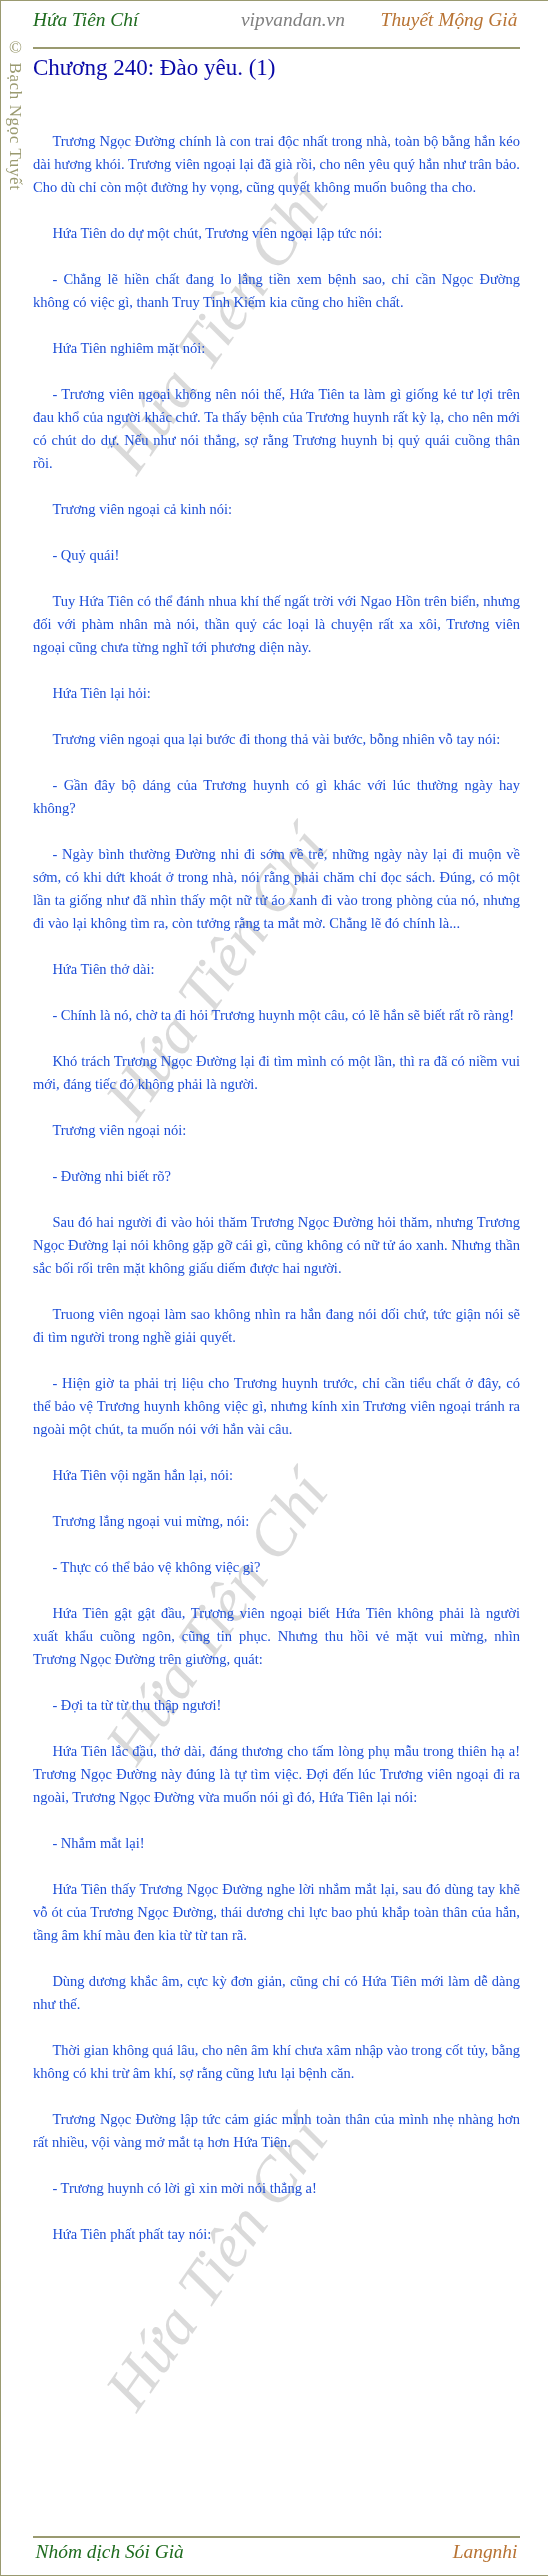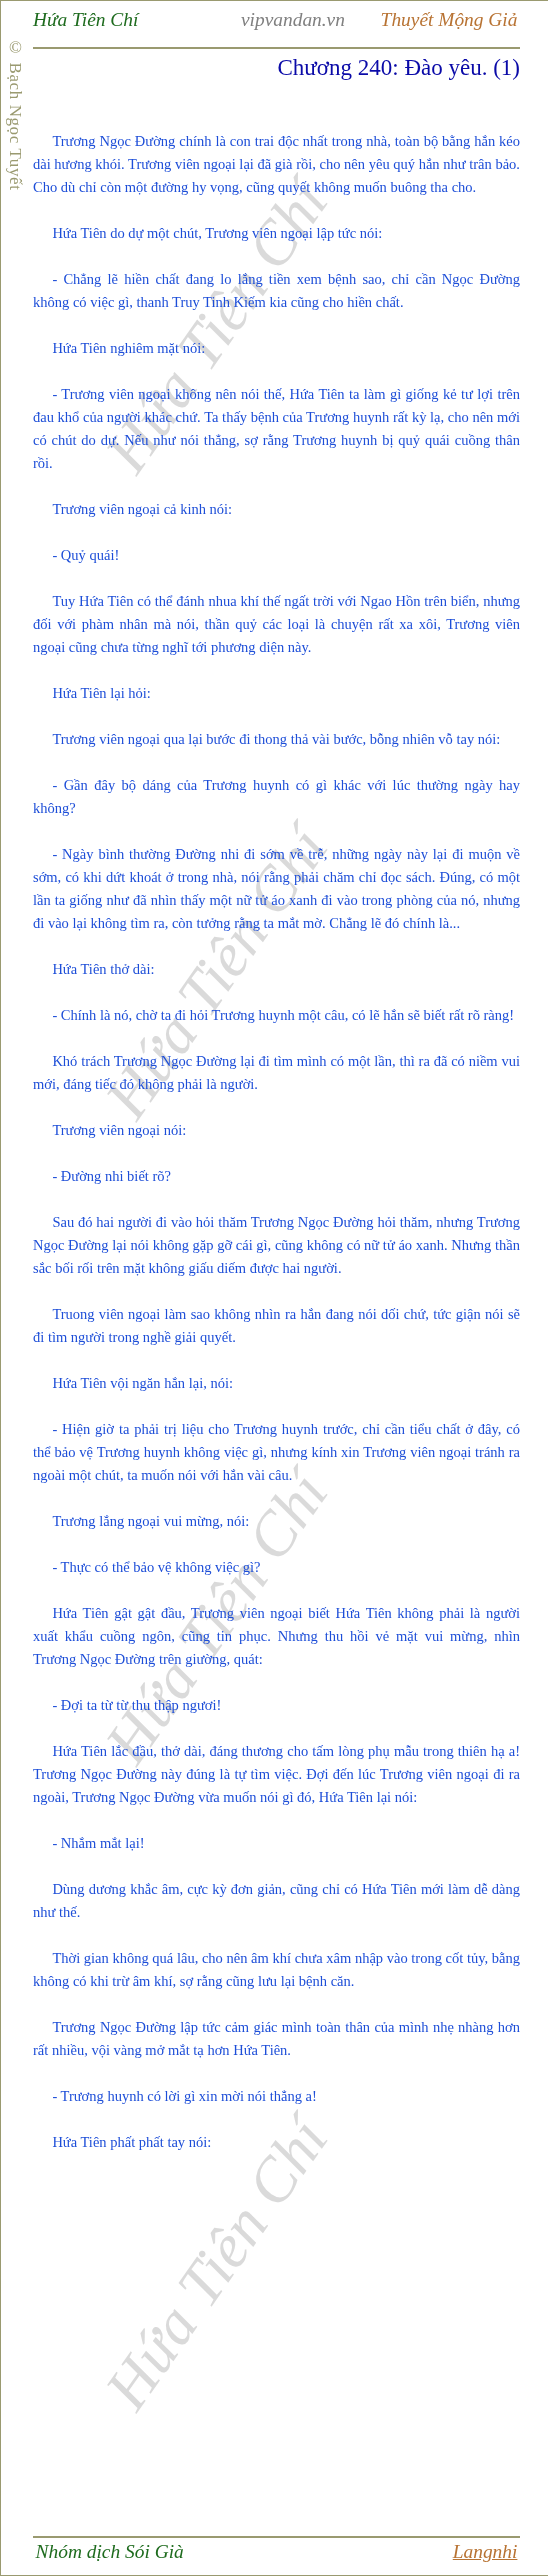--- a/index.html
+++ b/index.html
@@ -21,32 +21,32 @@
     font-family: "Liberation Serif", serif; font-style: italic;
   }
   .header { top: 7.7px; font-size: 19.4px; }
   .header .left { position: absolute; left: 0; top: 0; color: #1e6b1e; }
   .header .mid { position: absolute; left: 192px; top: 0; color: #808080; margin-left: 16px; }
   .header .right { position: absolute; right: 2.6px; top: 0; color: #b87333; }
   .rule { position: absolute; left: 32px; width: 487px; height: 1.9px; background: #9a9a70; }
   .rule.top { top: 46px; }
   .rule.bottom { top: 2535px; }
   .chapter-title {
-    position: absolute; top: 54px; left: 32px; width: 487px; text-align: right;
+    position: absolute; top: 54px; left: 32px; width: 487px; text-align: left;
     font-family: "Liberation Serif", serif; font-size: 23px; color: #0a0aa8;
   }
   .content {
     position: absolute; top: 129px; left: 32px; width: 487px;
     font-family: "Liberation Serif", serif; font-size: 14.5px; line-height: 23px;
     color: #1d4ed8; text-align: justify;
   }
   .content p { margin: 0 0 23px 0; text-indent: 19.4px; }
   .footer { top: 2540px; font-size: 19.4px; }
   .footer .left { position: absolute; left: 2.6px; top: 0; color: #1e6b1e; }
-  .footer .right { position: absolute; right: 2.6px; top: 0; color: #b87333; text-decoration: underline; }
+  .footer .right { position: absolute; right: 2.6px; top: 0; color: #b87333; }
   .watermark {
     position: absolute; font-family: "Liberation Serif", serif; font-style: italic;
     font-size: 62px; color: rgba(150,150,150,0.35); white-space: nowrap;
     transform: rotate(-55deg); transform-origin: left bottom; pointer-events: none;
   }
 </style>
 </head>
 <body>
 
 <div class="page">
@@ -80,28 +80,29 @@
     <p>Trương viên ngoại qua lại bước đi thong thả vài bước, bỗng nhiên vỗ tay nói:</p>
     <p>- Gần đây bộ dáng của Trương huynh có gì khác với lúc thường ngày hay không?</p>
     <p>- Ngày bình thường Đường nhi đi sớm về trễ, những ngày này lại đi muộn về sớm, có khi dứt khoát ở trong nhà, nói rằng phải chăm chỉ đọc sách. Đúng, có một lần ta giống như đã nhìn thấy một nữ tử áo xanh đi vào trong phòng của nó, nhưng đi vào lại không tìm ra, còn tưởng rằng ta mắt mờ. Chẳng lẽ đó chính là...</p>
     <p>Hứa Tiên thở dài:</p>
     <p>- Chính là nó, chờ ta đi hỏi Trương huynh một câu, có lẽ hắn sẽ biết rất rõ ràng!</p>
     <p>Khó trách Trương Ngọc Đường lại đi tìm mình có một lần, thì ra đã có niềm vui mới, đáng tiếc đó không phải là người.</p>
     <p>Trương viên ngoại nói:</p>
     <p>- Đường nhi biết rõ?</p>
     <p>Sau đó hai người đi vào hỏi thăm Trương Ngọc Đường hỏi thăm, nhưng Trương Ngọc Đường lại nói không gặp gỡ cái gì, cũng không có nữ tử áo xanh. Nhưng thần sắc bối rối trên mặt không giấu diếm được hai người.</p>
     <p>Truong viên ngoại làm sao không nhìn ra hắn đang nói dối chứ, tức giận nói sẽ đi tìm người trong nghề giải quyết.</p>
+    <p>- Hiện giờ ta phải trị liệu cho Trương huynh trước, chỉ cần tiểu chất ở đây, có thể bảo vệ Trương huynh không việc gì, nhưng kính xin Trương viên ngoại tránh ra ngoài một chút, ta muốn nói với hắn vài câu.</p>
     <p>Hứa Tiên vội ngăn hắn lại, nói:</p>
-    <p>- Hiện giờ ta phải trị liệu cho Trương huynh trước, chỉ cần tiểu chất ở đây, có thể bảo vệ Trương huynh không việc gì, nhưng kính xin Trương viên ngoại tránh ra ngoài một chút, ta muốn nói với hắn vài câu.</p>
     <p>Trương lắng ngoại vui mừng, nói:</p>
     <p>- Thực có thể bảo vệ không việc gì?</p>
     <p>Hứa Tiên gật gật đầu, Trương viên ngoại biết Hứa Tiên không phải là người xuất khẩu cuồng ngôn, cũng tin phục. Nhưng thu hồi vẻ mặt vui mừng, nhìn Trương Ngọc Đường trên giường, quát:</p>
     <p>- Đợi ta từ từ thu thập ngươi!</p>
     <p>Hứa Tiên lắc đầu, thở dài, đáng thương cho tấm lòng phụ mẫu trong thiên hạ a! Trương Ngọc Đường này đúng là tự tìm việc. Đợi đến lúc Trương viên ngoại đi ra ngoài, Trương Ngọc Đường vừa muốn nói gì đó, Hứa Tiên lại nói:</p>
     <p>- Nhắm mắt lại!</p>
+    <p>Hứa Tiên thấy Trương Ngọc Đường nghe lời nhắm mắt lại, sau đó dùng tay khẽ vỗ ót của Trương Ngọc Đường, thái dương chi lực bao phủ khắp toàn thân của hắn, tầng âm khí màu đen kia từ từ tan rã.</p>
     <p>Dùng dương khắc âm, cực kỳ đơn giản, cũng chỉ có Hứa Tiên mới làm dễ dàng như thế.</p>
     <p>Thời gian không quá lâu, cho nên âm khí chưa xâm nhập vào trong cốt tủy, bằng không có khi trừ âm khí, sợ rằng cũng lưu lại bệnh căn.</p>
     <p>Trương Ngọc Đường lập tức cảm giác mình toàn thân của mình nhẹ nhàng hơn rất nhiều, vội vàng mở mắt tạ hơn Hứa Tiên.</p>
     <p>- Trương huynh có lời gì xin mời nói thẳng a!</p>
     <p>Hứa Tiên phất phất tay nói:</p>
   </div>
 
   <div class="rule bottom"></div>
   <div class="footer">
     <span class="left">Nhóm dịch Sói Già</span>

